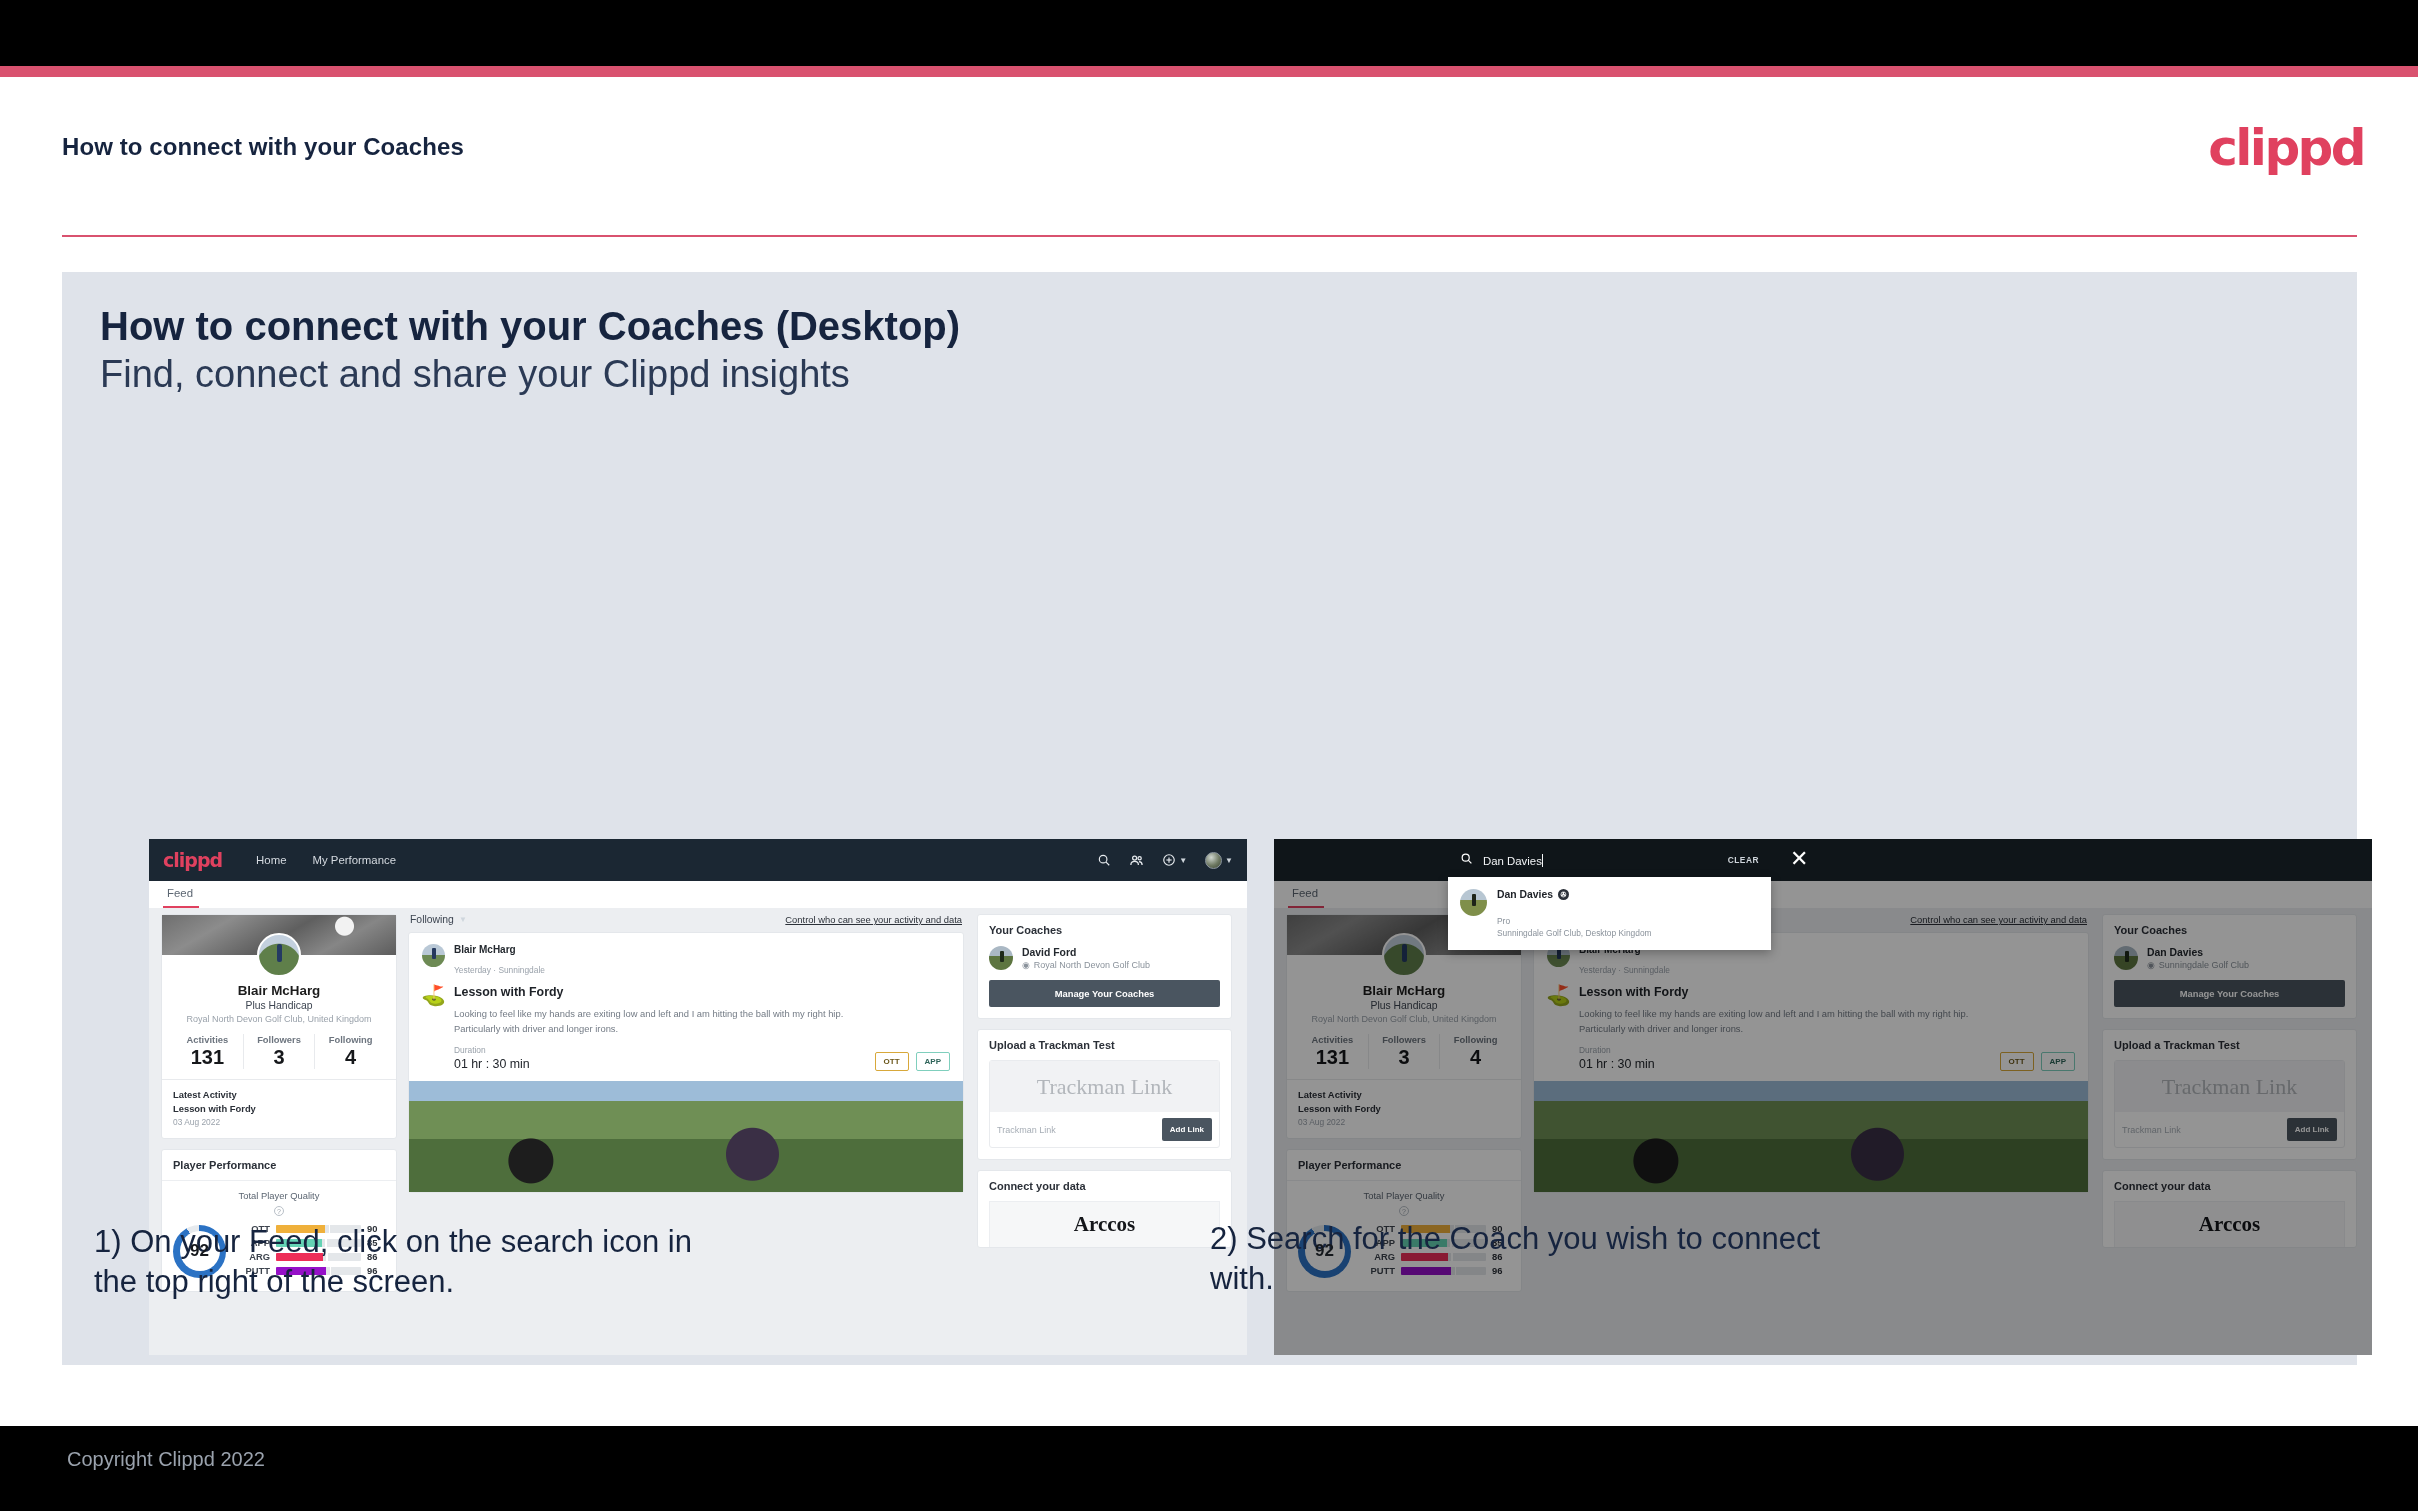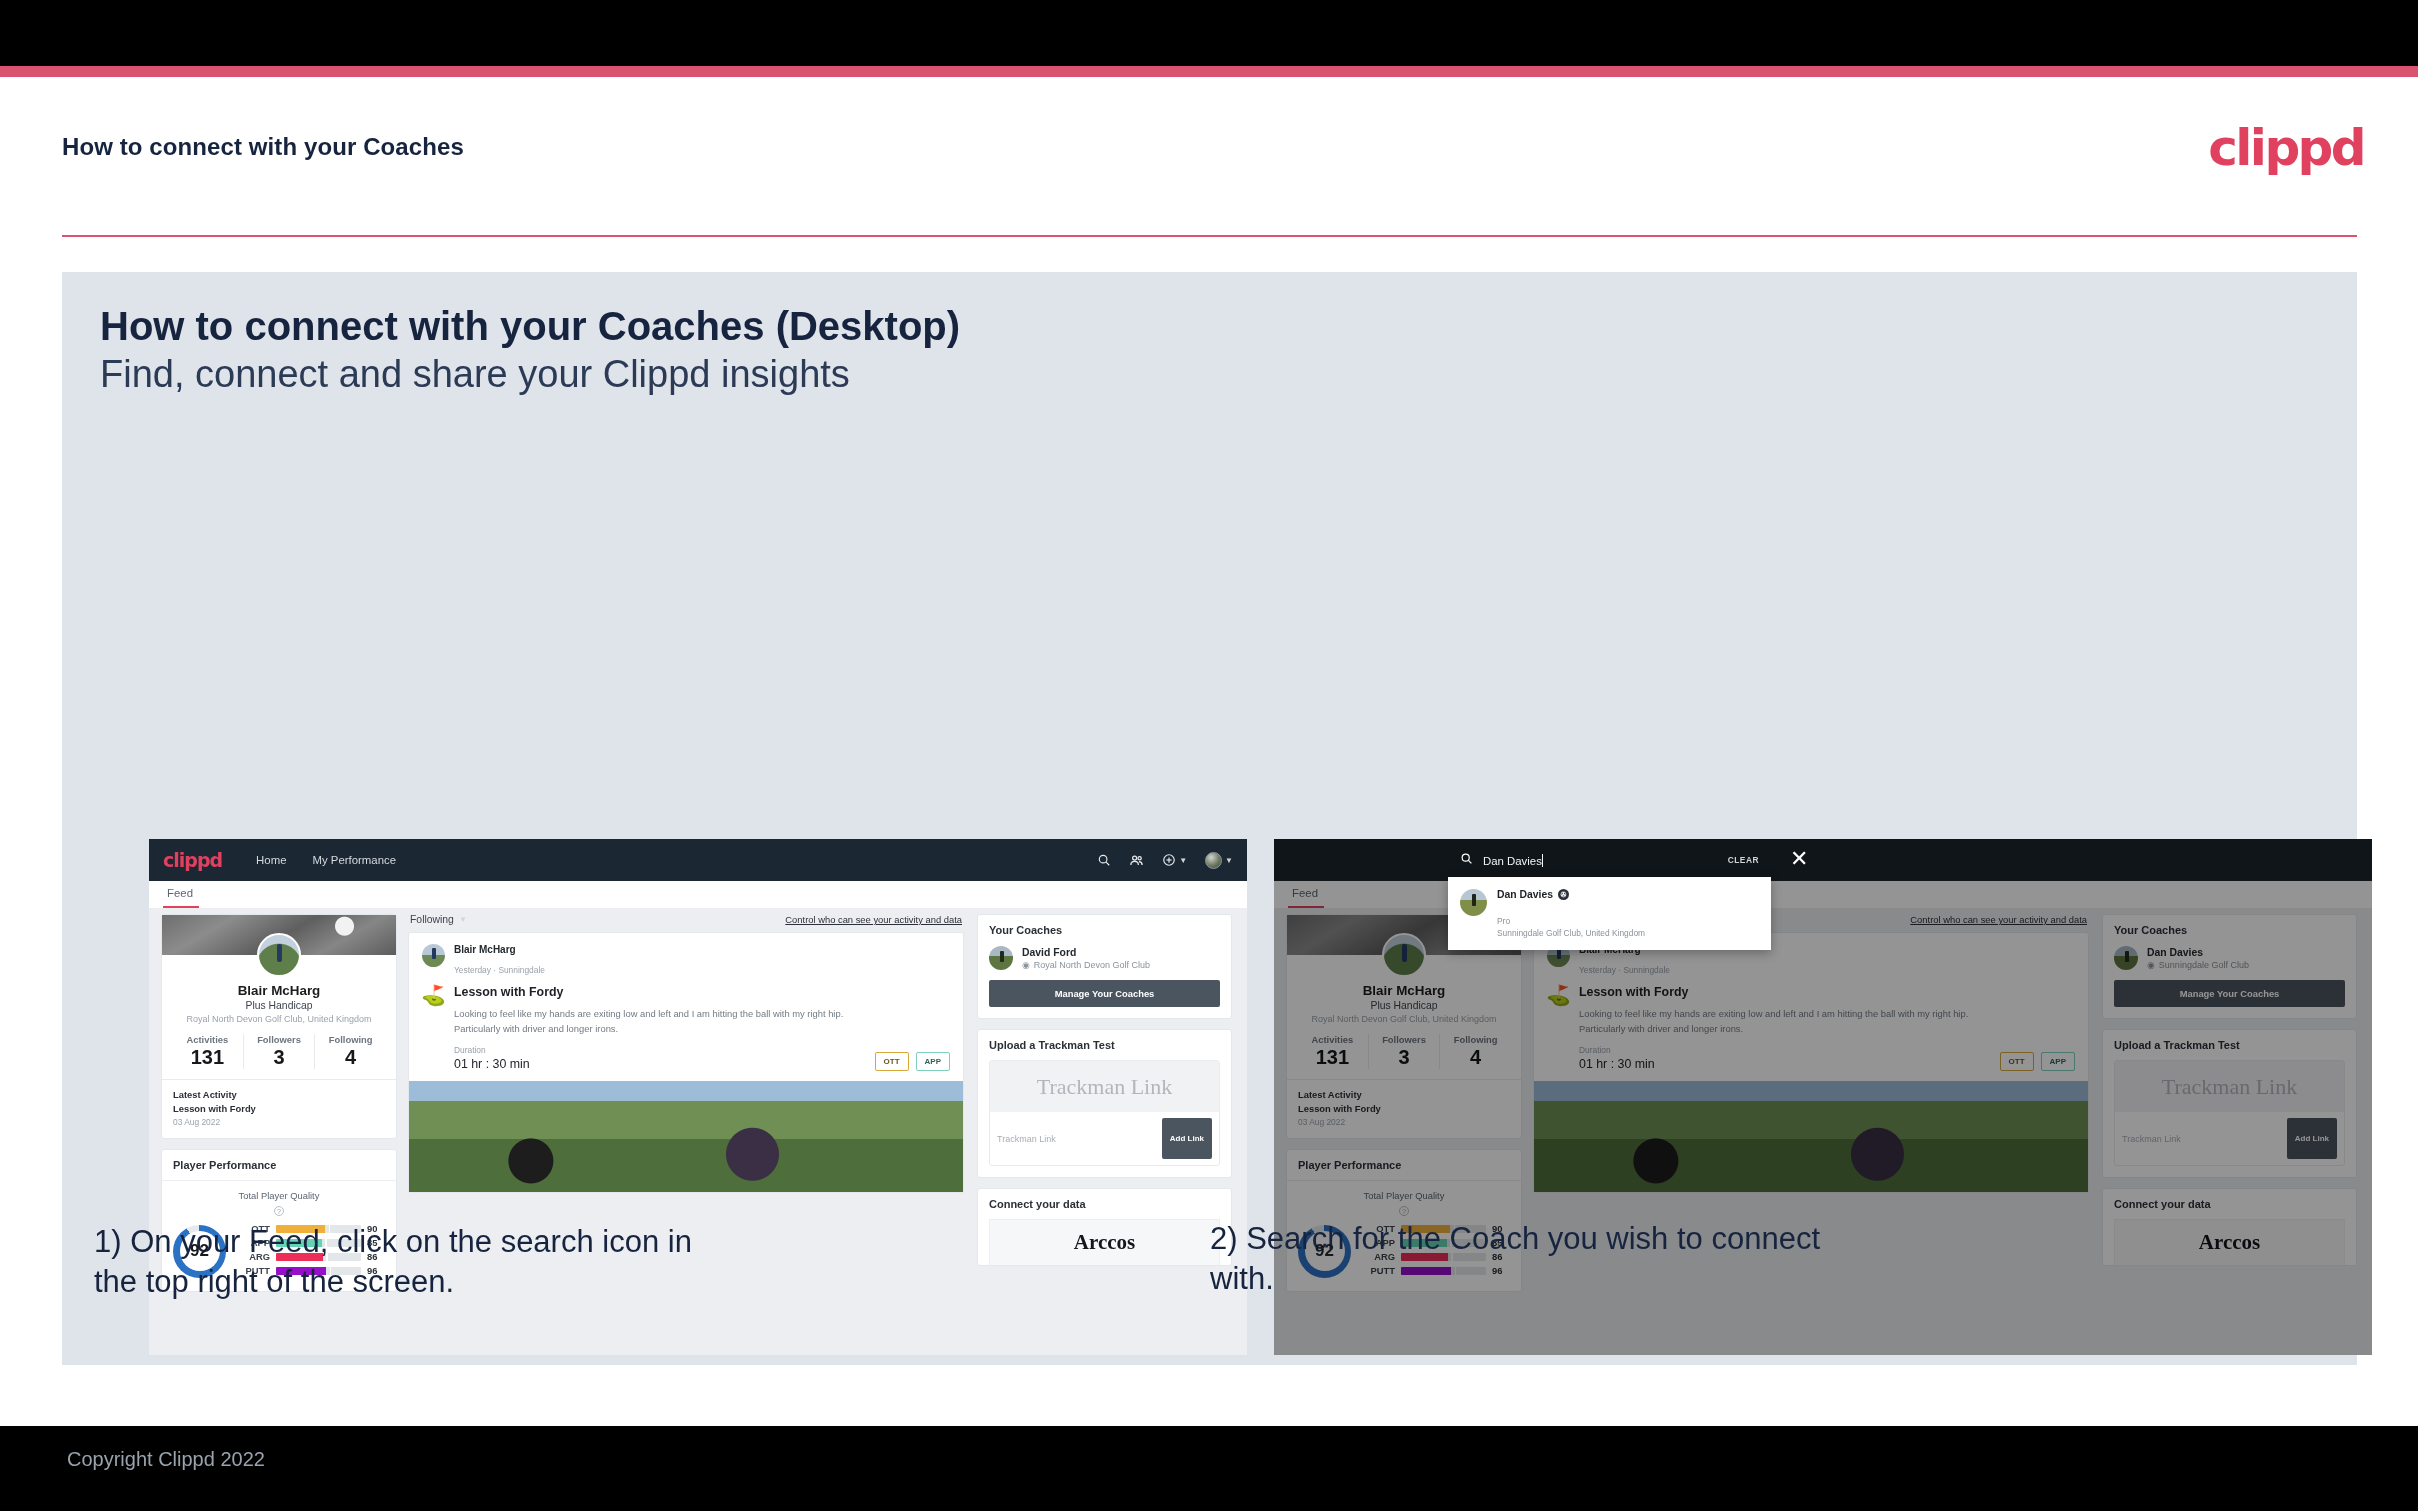--- a/index.html
+++ b/index.html
@@ -200,21 +200,21 @@
   .coach-club { font-size:9px; color:#8a929b; margin-top:2px; display:flex; gap:4px; align-items:center; }
   .btn-dark {
     display:block; margin:10px 11px 11px; padding:8px 0; text-align:center;
     background:#4a5560; color:#fff; font-size:9.4px; font-weight:700; border-radius:2px;
   }
   .tm-frame { margin:9px 11px 11px; border:1px solid #e9ebee; border-radius:3px; }
   .tm-box { background:#f1f2f4; height:51px; display:flex; align-items:center; justify-content:center; }
   .tm-word { font-family:"Liberation Serif", serif; font-size:22px; color:#b2b6bb; }
   .tm-input { display:flex; align-items:center; justify-content:space-between; padding:6px 7px; }
   .tm-ph { font-size:9px; color:#a7aeb6; }
-  .btn-add { background:#4a5560; color:#fff; font-size:8px; font-weight:700; padding:16px 8px; border-radius:2px; }
+  .btn-add { background:#4a5560; color:#fff; font-size:8px; font-weight:700; padding:7px 8px; border-radius:2px; }
   .arccos-box { margin:9px 11px 0; background:#f6f7f8; border:1px solid #eceef1; border-bottom:none;
                 height:46px; display:flex; align-items:center; justify-content:center; }
   .arccos-word { font-family:"Liberation Serif", serif; font-size:21px; font-weight:700; color:#14161a; }
 
   
   .dim-overlay {
     position:absolute; left:0; top:0; width:100%; height:100%;
     background:rgba(0,0,0,.42); pointer-events:none;
   }
   .search-topbar {
@@ -657,21 +657,21 @@
 
       <div class="search-dropdown">
         <div class="sd-row">
           <div class="sd-av"></div>
           <div>
             <div class="sd-name">
               <span>Dan Davies</span>
               <span class="sd-badge">✇</span>
             </div>
             <div class="sd-role">Pro</div>
-            <div class="sd-club">Sunningdale Golf Club, United Kingdom</div>
+            <div class="sd-club">Sunningdale Golf Club, Desktop Kingdom</div>
           </div>
         </div>
       </div>
 
     </div>
 
     <div class="caption one">1) On your Feed, click on the search icon in the top right of the screen.</div>
     <div class="caption two">2) Search for the Coach you wish to connect with.</div>
 
   </div>

